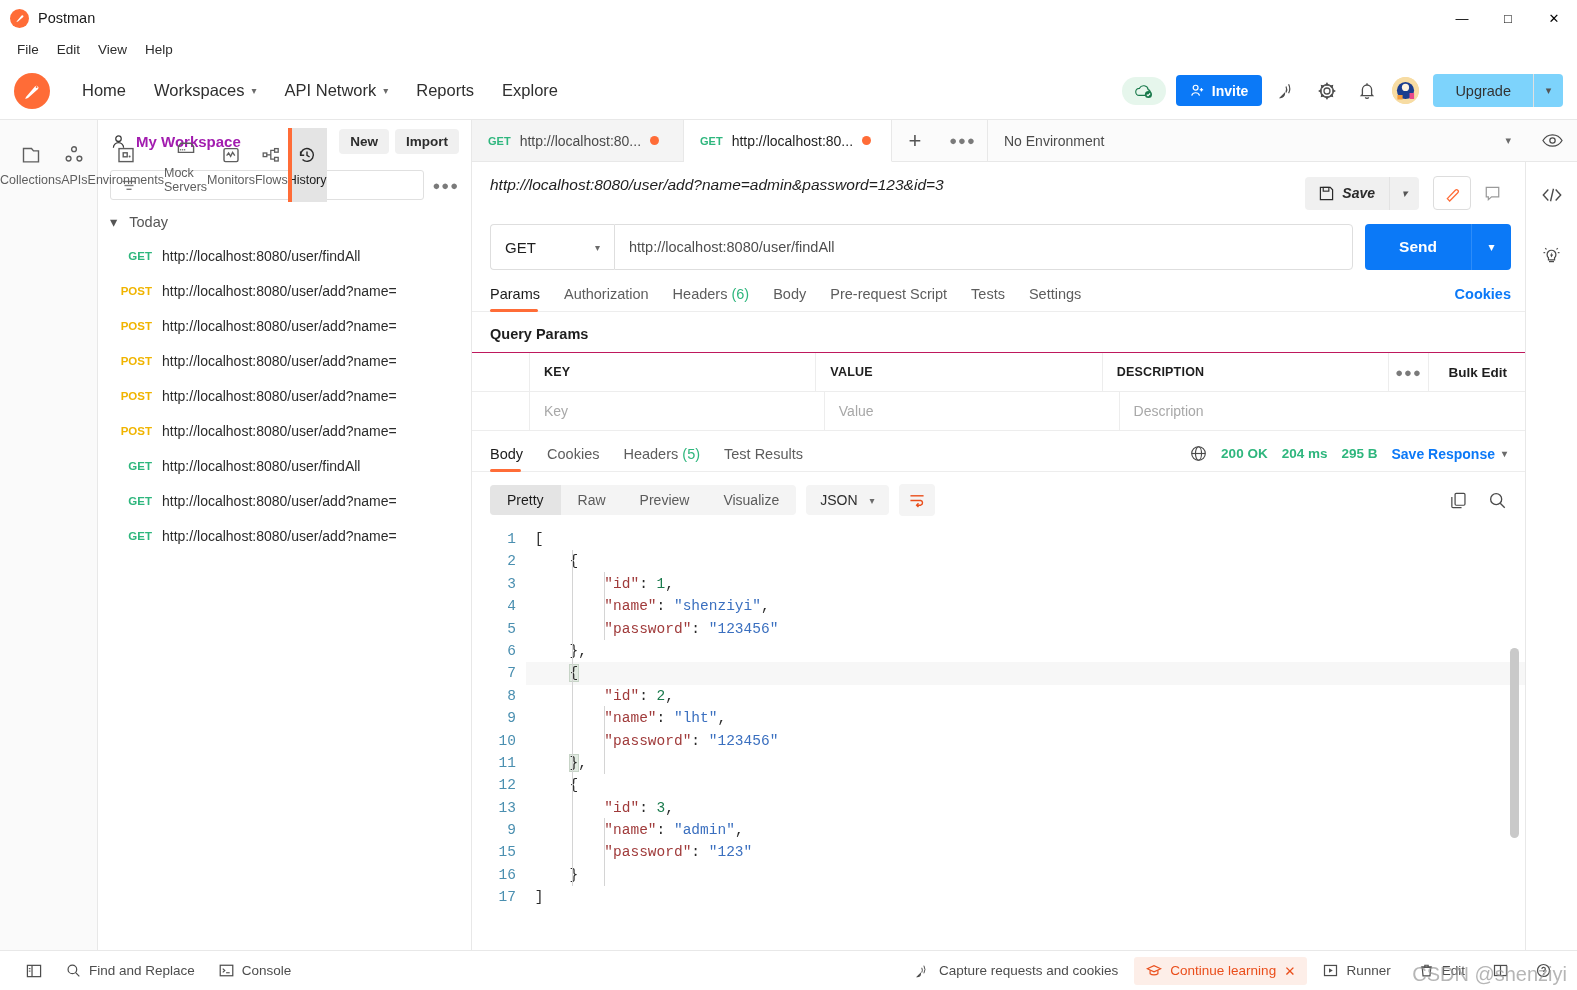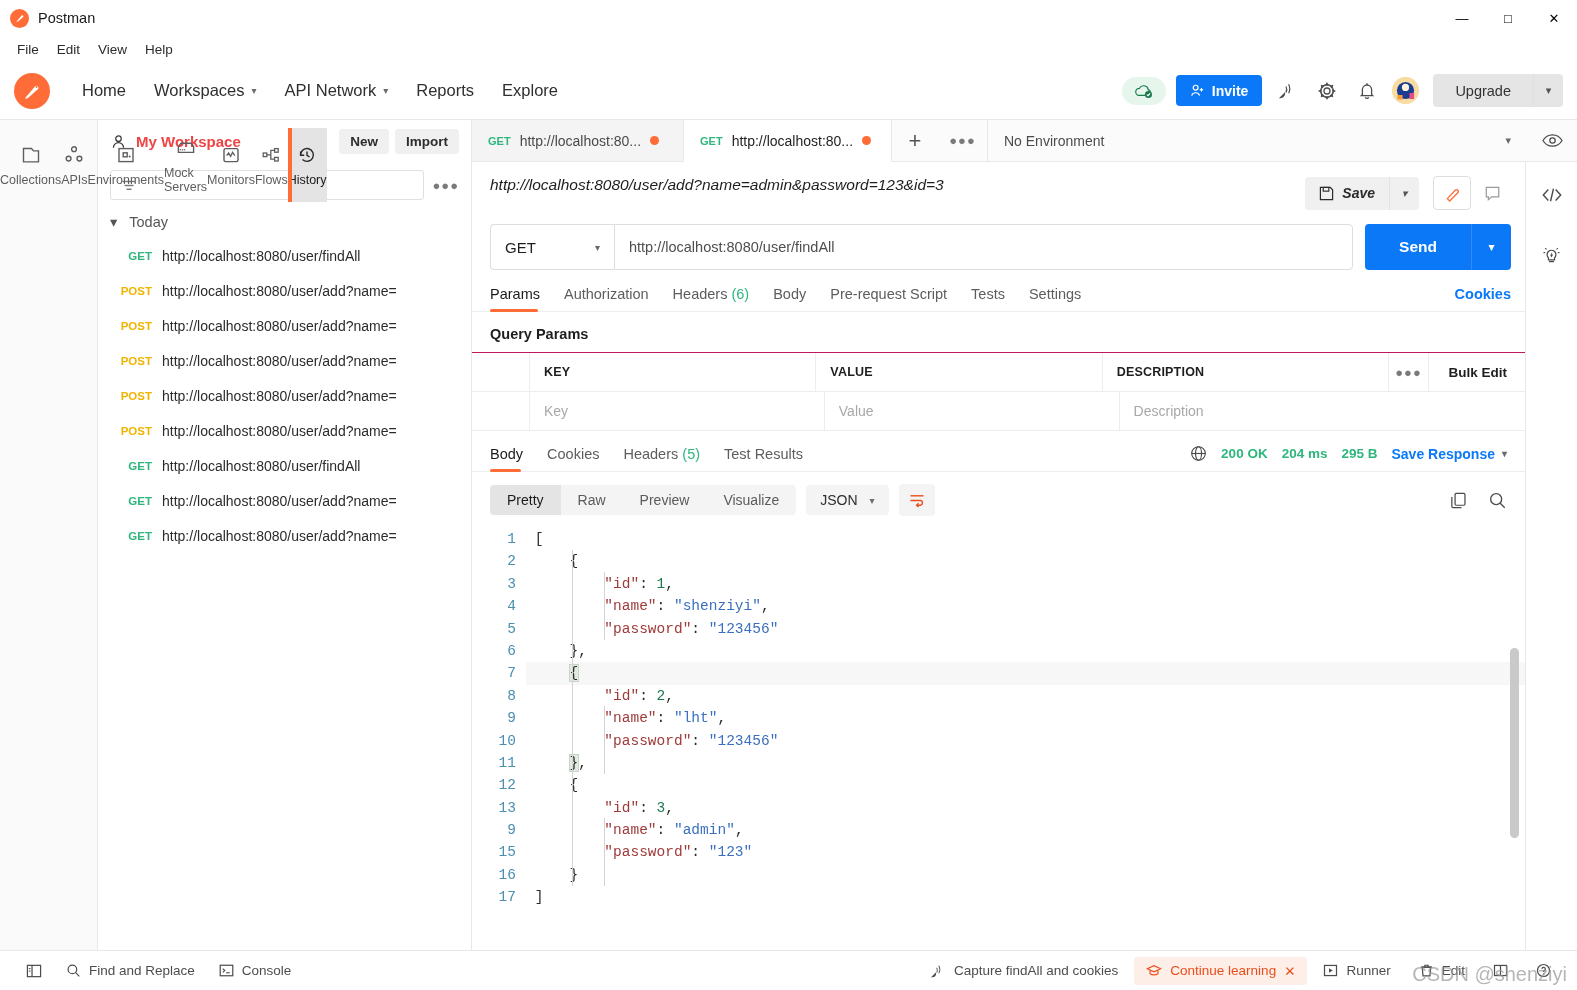--- a/index.html
+++ b/index.html
@@ -64,21 +64,21 @@
     background: #0b79f7; color: #fff; font-size: 14px; font-weight: bold;
     height: 31px; padding: 0 14px; border-radius: 4px;
     display: flex; align-items: center; gap: 7px;
   }
   .hicon { width: 30px; height: 30px; display: flex; align-items: center; justify-content: center; color: #4d4d4d; }
   .avatar {
     width: 27px; height: 27px; border-radius: 50%; background: #f6d99c;
     display: flex; align-items: center; justify-content: center; overflow: hidden;
   }
   .upgrade-wrap {
-    display: flex; align-items: center; background: #e5e5e5; border-radius: 4px; height: 33px; margin-left: 4px;
+    display: flex; align-items: center; background: #7dd3fc; border-radius: 4px; height: 33px; margin-left: 4px;
   }
   .upgrade-btn { font-size: 14.5px; color: #333; padding: 0 22px; height: 33px; display: flex; align-items: center; }
   .upgrade-caret { width: 30px; height: 33px; display: flex; align-items: center; justify-content: center;
     border-left: 1px solid #e0e0e0; color: #555; font-size: 11px; }
 
   
   .body { flex: 1; display: flex; min-height: 0; }
 
   
   .rail { width: 98px; background: #fafafa; border-right: 1px solid #e8e8e8; flex: none;
@@ -88,21 +88,21 @@
     gap: 7px; color: #5e5e5e; font-size: 12.5px; position: relative;
   }
   .rail-item.active { background: #e4e4e4; color: #1a1a1a; }
   .rail-item.active::before {
     content: ""; position: absolute; left: 0; top: 0; bottom: 0; width: 4px; background: #ff6c37;
   }
 
   
   .sidebar { width: 374px; background: #fff; border-right: 1px solid #e8e8e8; flex: none; display: flex; flex-direction: column; }
   .ws-head { height: 42px; display: flex; align-items: center; padding: 0 12px; gap: 9px; flex: none; }
-  .ws-name { font-size: 15px; color: #ef4444; font-weight: bold; }
+  .ws-name { font-size: 15px; color: #a21caf; font-weight: bold; }
   .ws-btns { margin-left: auto; display: flex; gap: 6px; }
   .ws-btn { background: #f0f0f0; border-radius: 4px; font-size: 13.5px; color: #2d2d2d;
             padding: 5px 11px; font-weight: bold; }
   .filter-row { display: flex; align-items: center; padding: 8px 12px 10px 12px; gap: 8px; flex: none; }
   .filter-input {
     flex: 1; height: 30px; border: 1px solid #e0e0e0; border-radius: 3px;
     display: flex; align-items: center; padding: 0 10px; color: #8a8a8a;
   }
   .dots { color: #7a7a7a; letter-spacing: 1px; font-size: 13px; }
   .group-head { display: flex; align-items: center; gap: 12px; padding: 4px 12px 8px 12px; color: #555; font-size: 14.5px; }
@@ -802,21 +802,21 @@
 
     <div class="f-right">
       <div class="f-item">
         <span>
           <svg width="16" height="16" viewBox="0 0 18 18">
               <path d="M2.6 15.4 a3.6 3.6 0 0 0 3.6 -3.6 Z" fill="none" stroke="#4d4d4d" stroke-width="1.2"></path>
               <path d="M7.6 10.8 a6 6 0 0 0 0 -5.4" fill="none" stroke="#4d4d4d" stroke-width="1.1"></path>
               <path d="M10 11.6 a8.8 8.8 0 0 0 0 -8.6" fill="none" stroke="#4d4d4d" stroke-width="1.1"></path>
             </svg>
         </span>
-        <span>Capture findAll and cookies</span>
+        <span>Capture requests and cookies</span>
       </div>
       <div class="learn-pill">
         <span>
           <svg width="16" height="14" viewBox="0 0 18 15">
               <path d="M1.4 5 L9 1.6 L16.6 5 L9 8.4 Z" fill="none" stroke="#ea4e1b" stroke-width="1.3"></path>
               <path d="M4.6 6.6 v4 a5.4 3 0 0 0 8.8 0 v-4" fill="none" stroke="#ea4e1b" stroke-width="1.3"></path>
             </svg>
         </span>
         <span>Continue learning</span>
         <span>✕</span>

